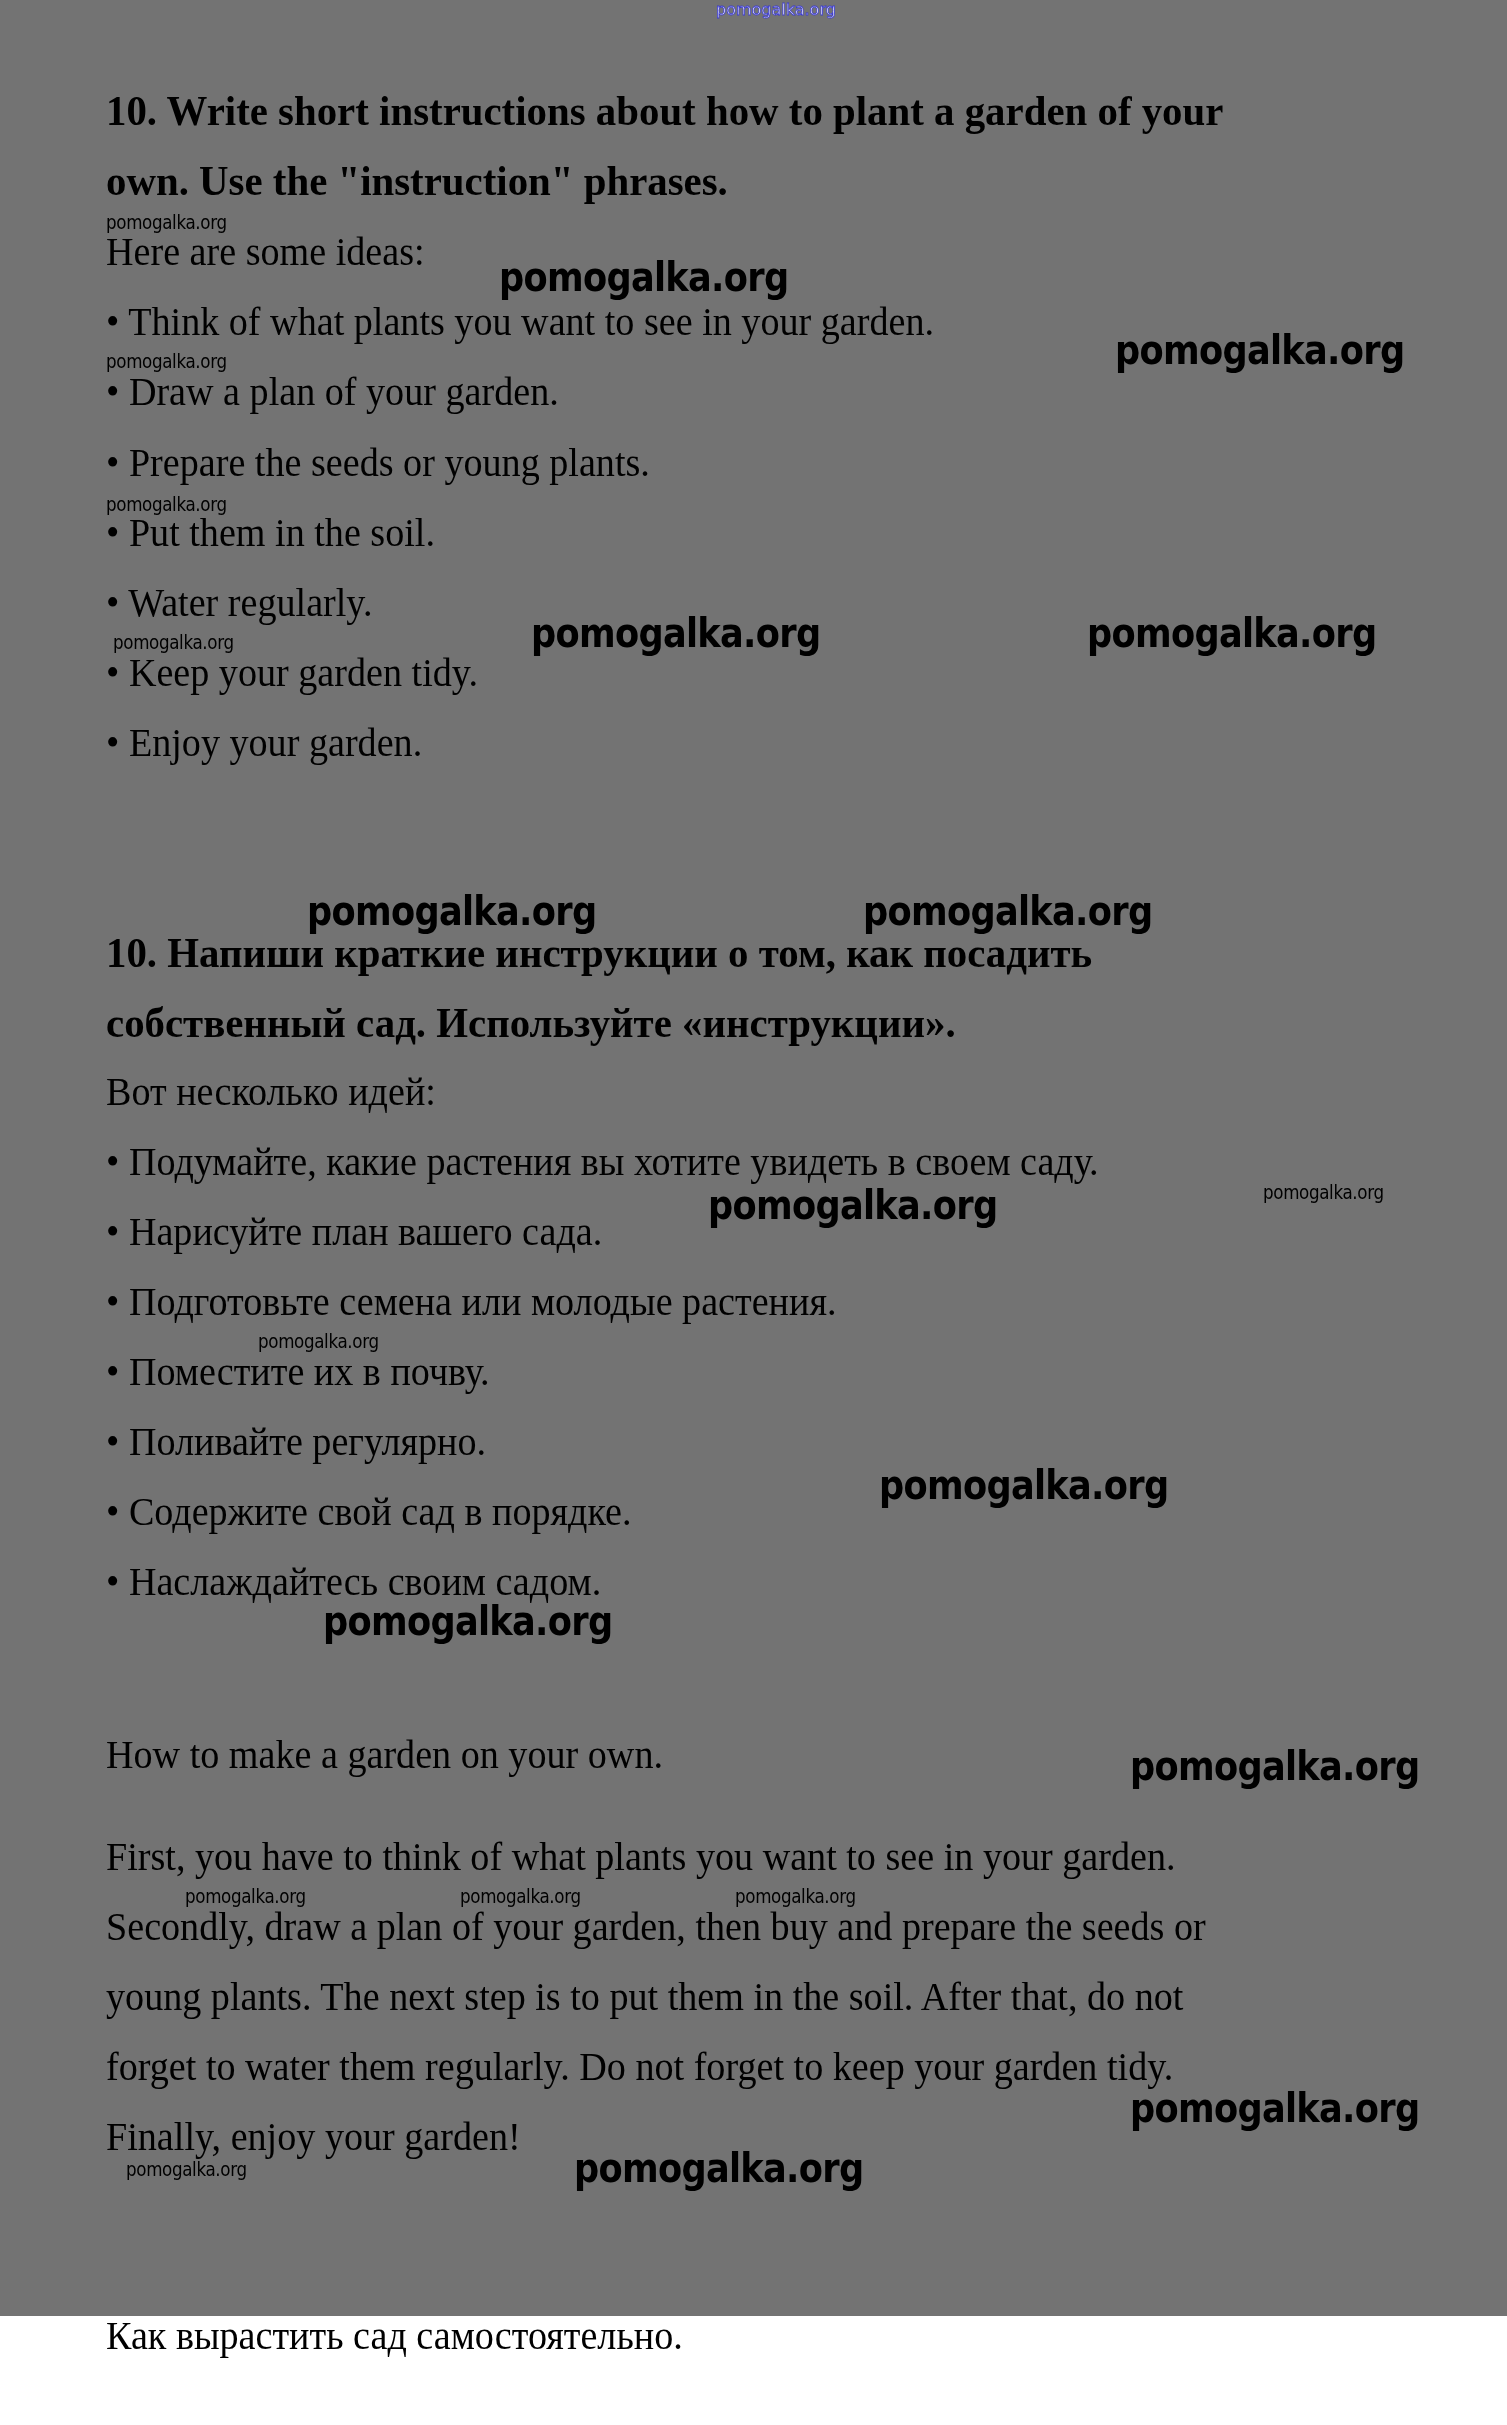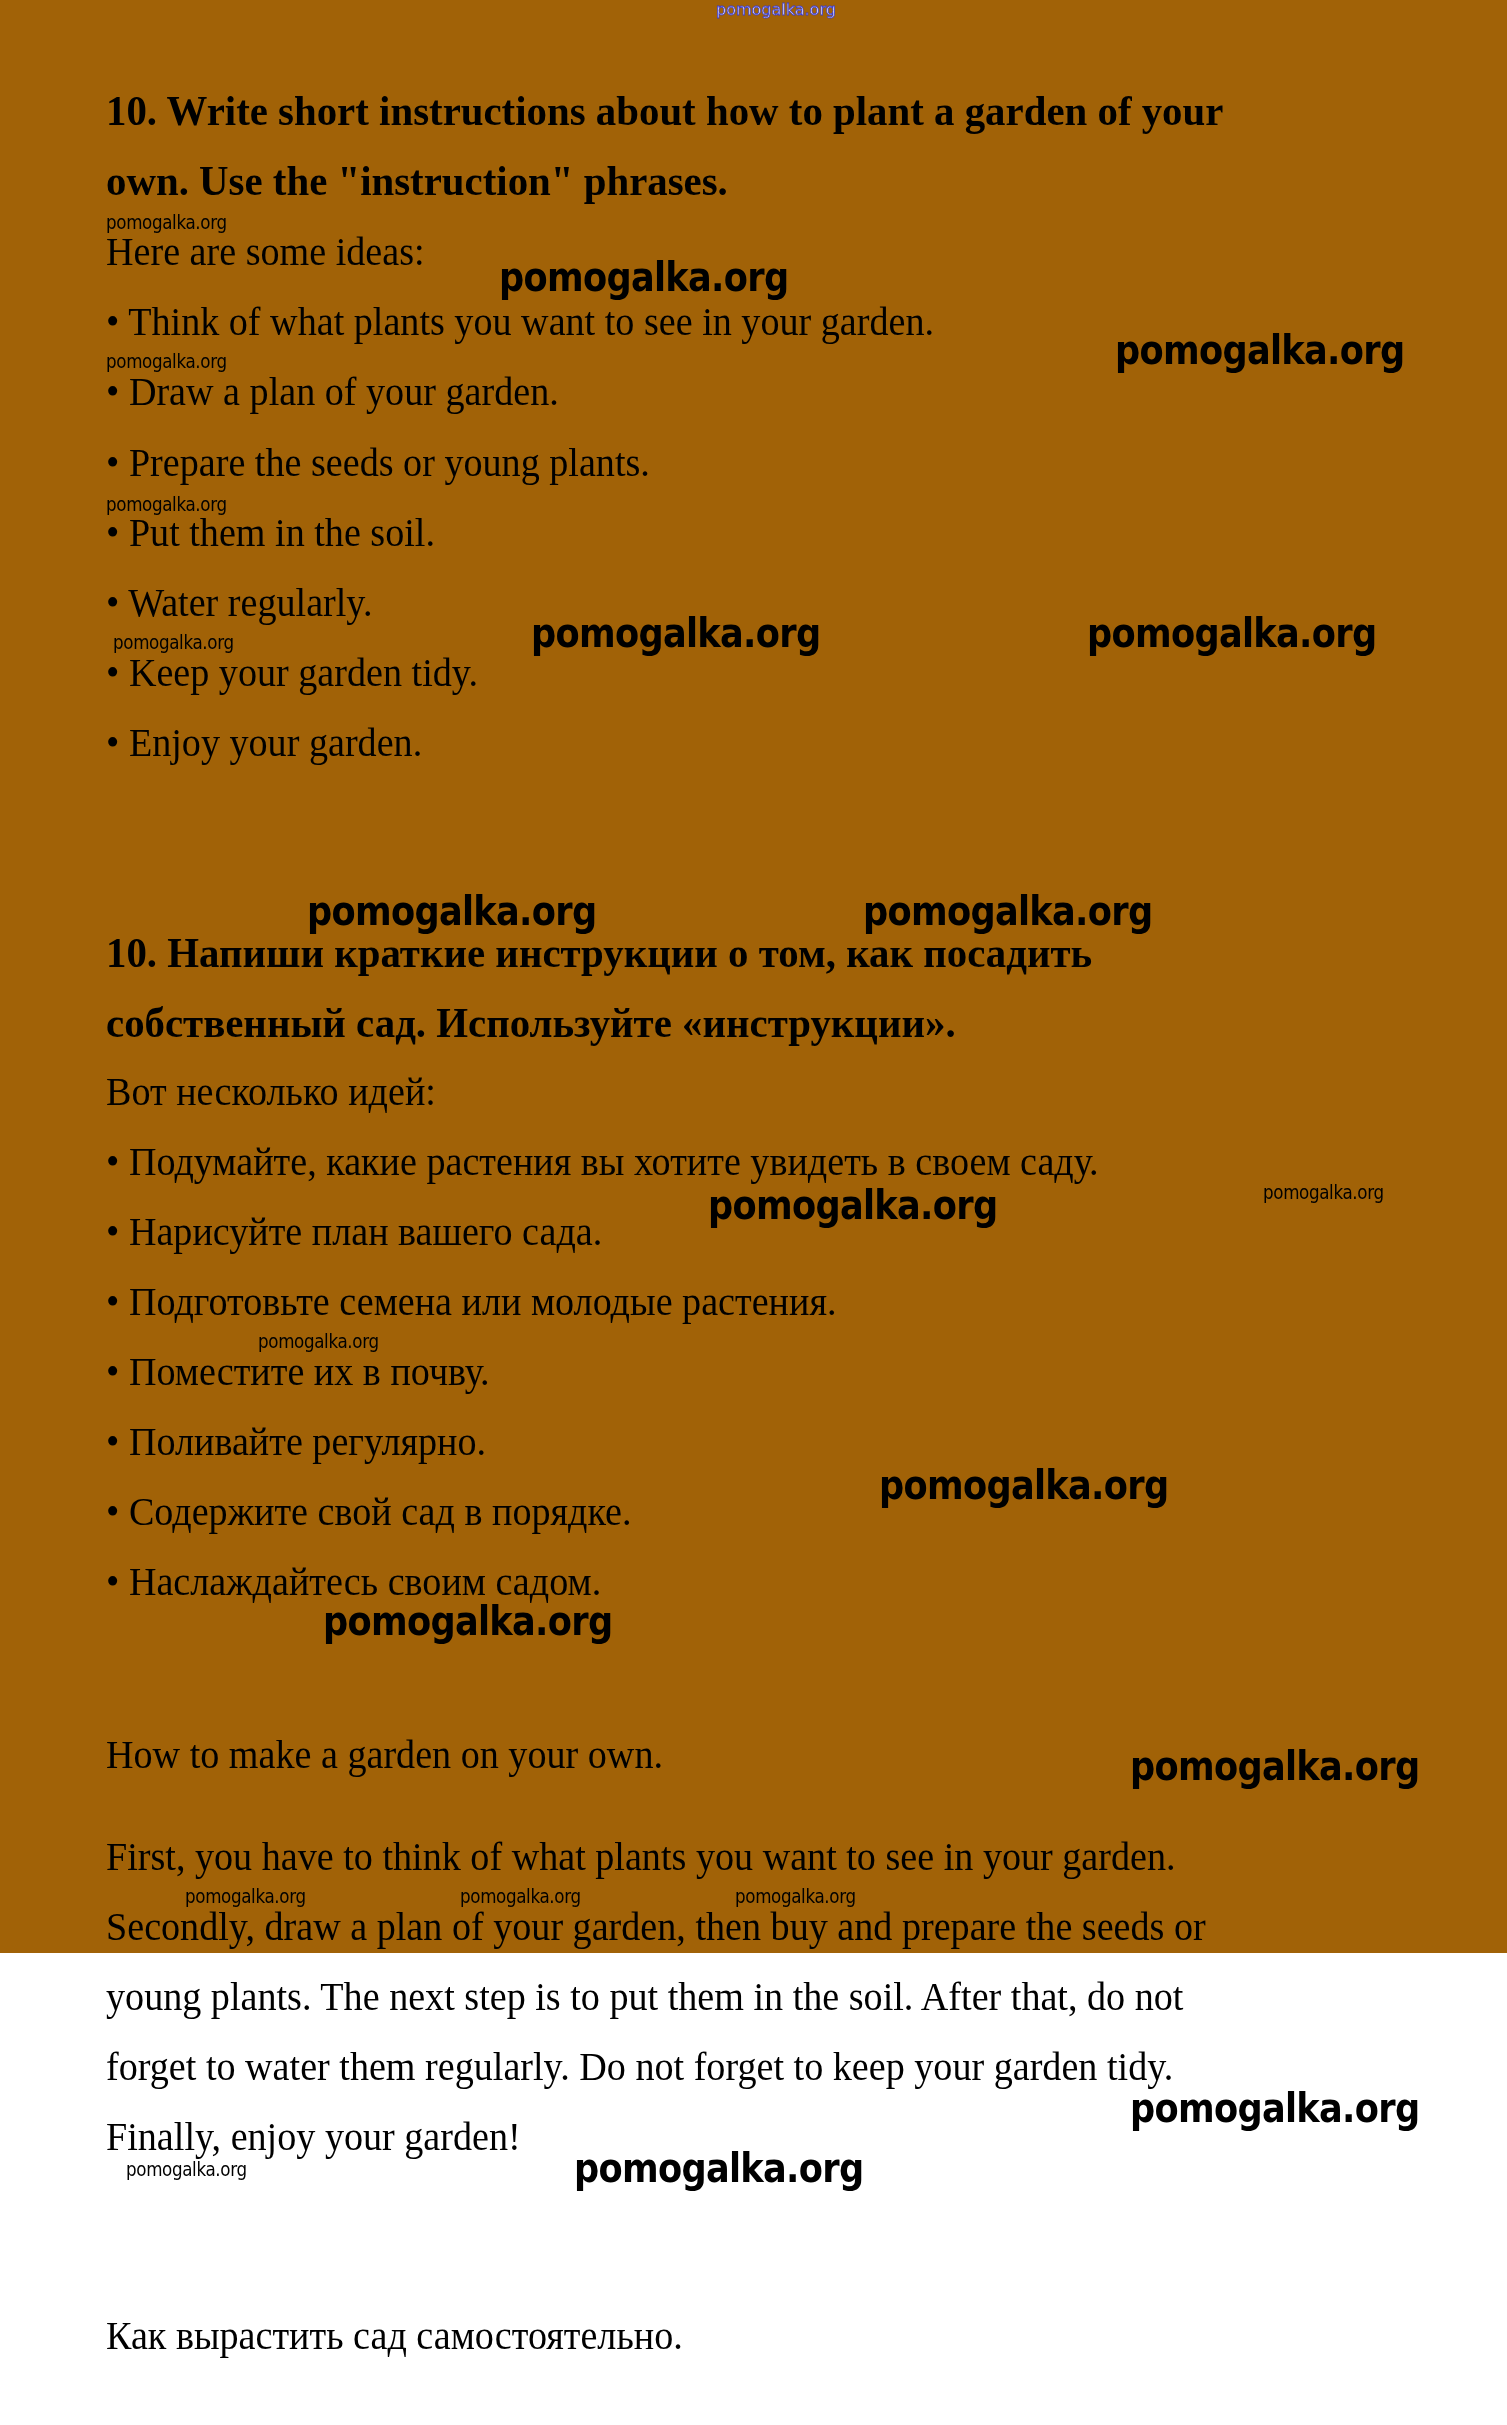--- a/index.html
+++ b/index.html
@@ -1,17 +1,17 @@
 <!DOCTYPE html>
 <html style="font-size:12.7px"><head>
 <meta charset="utf-8">
 <style>
   html, body { margin: 0; padding: 0; background: #ffffff; }
   body { width: 1508px; height: 2426px; position: relative; overflow: hidden; }
-  .page { position: absolute; left: 0; top: 0; width: 1508px; height: 1953px; background: #a16207; }
+  .page { position: absolute; left: 0; top: 0; width: 1508px; height: 2316px; background: #737373; }
   .line {
     position: absolute; left: 106px; white-space: nowrap;
     font-family: "Liberation Serif", "DejaVu Serif", serif;
     font-size: 41px; line-height: 1; color: #000;
     transform: scaleX(0.93); transform-origin: left top;
   }
   .heading { font-weight: bold; font-size: 43px; transform: scaleX(0.95); }
   .wm {
     position: absolute; white-space: nowrap;
     font-family: "DejaVu Sans", "Liberation Sans", sans-serif;

